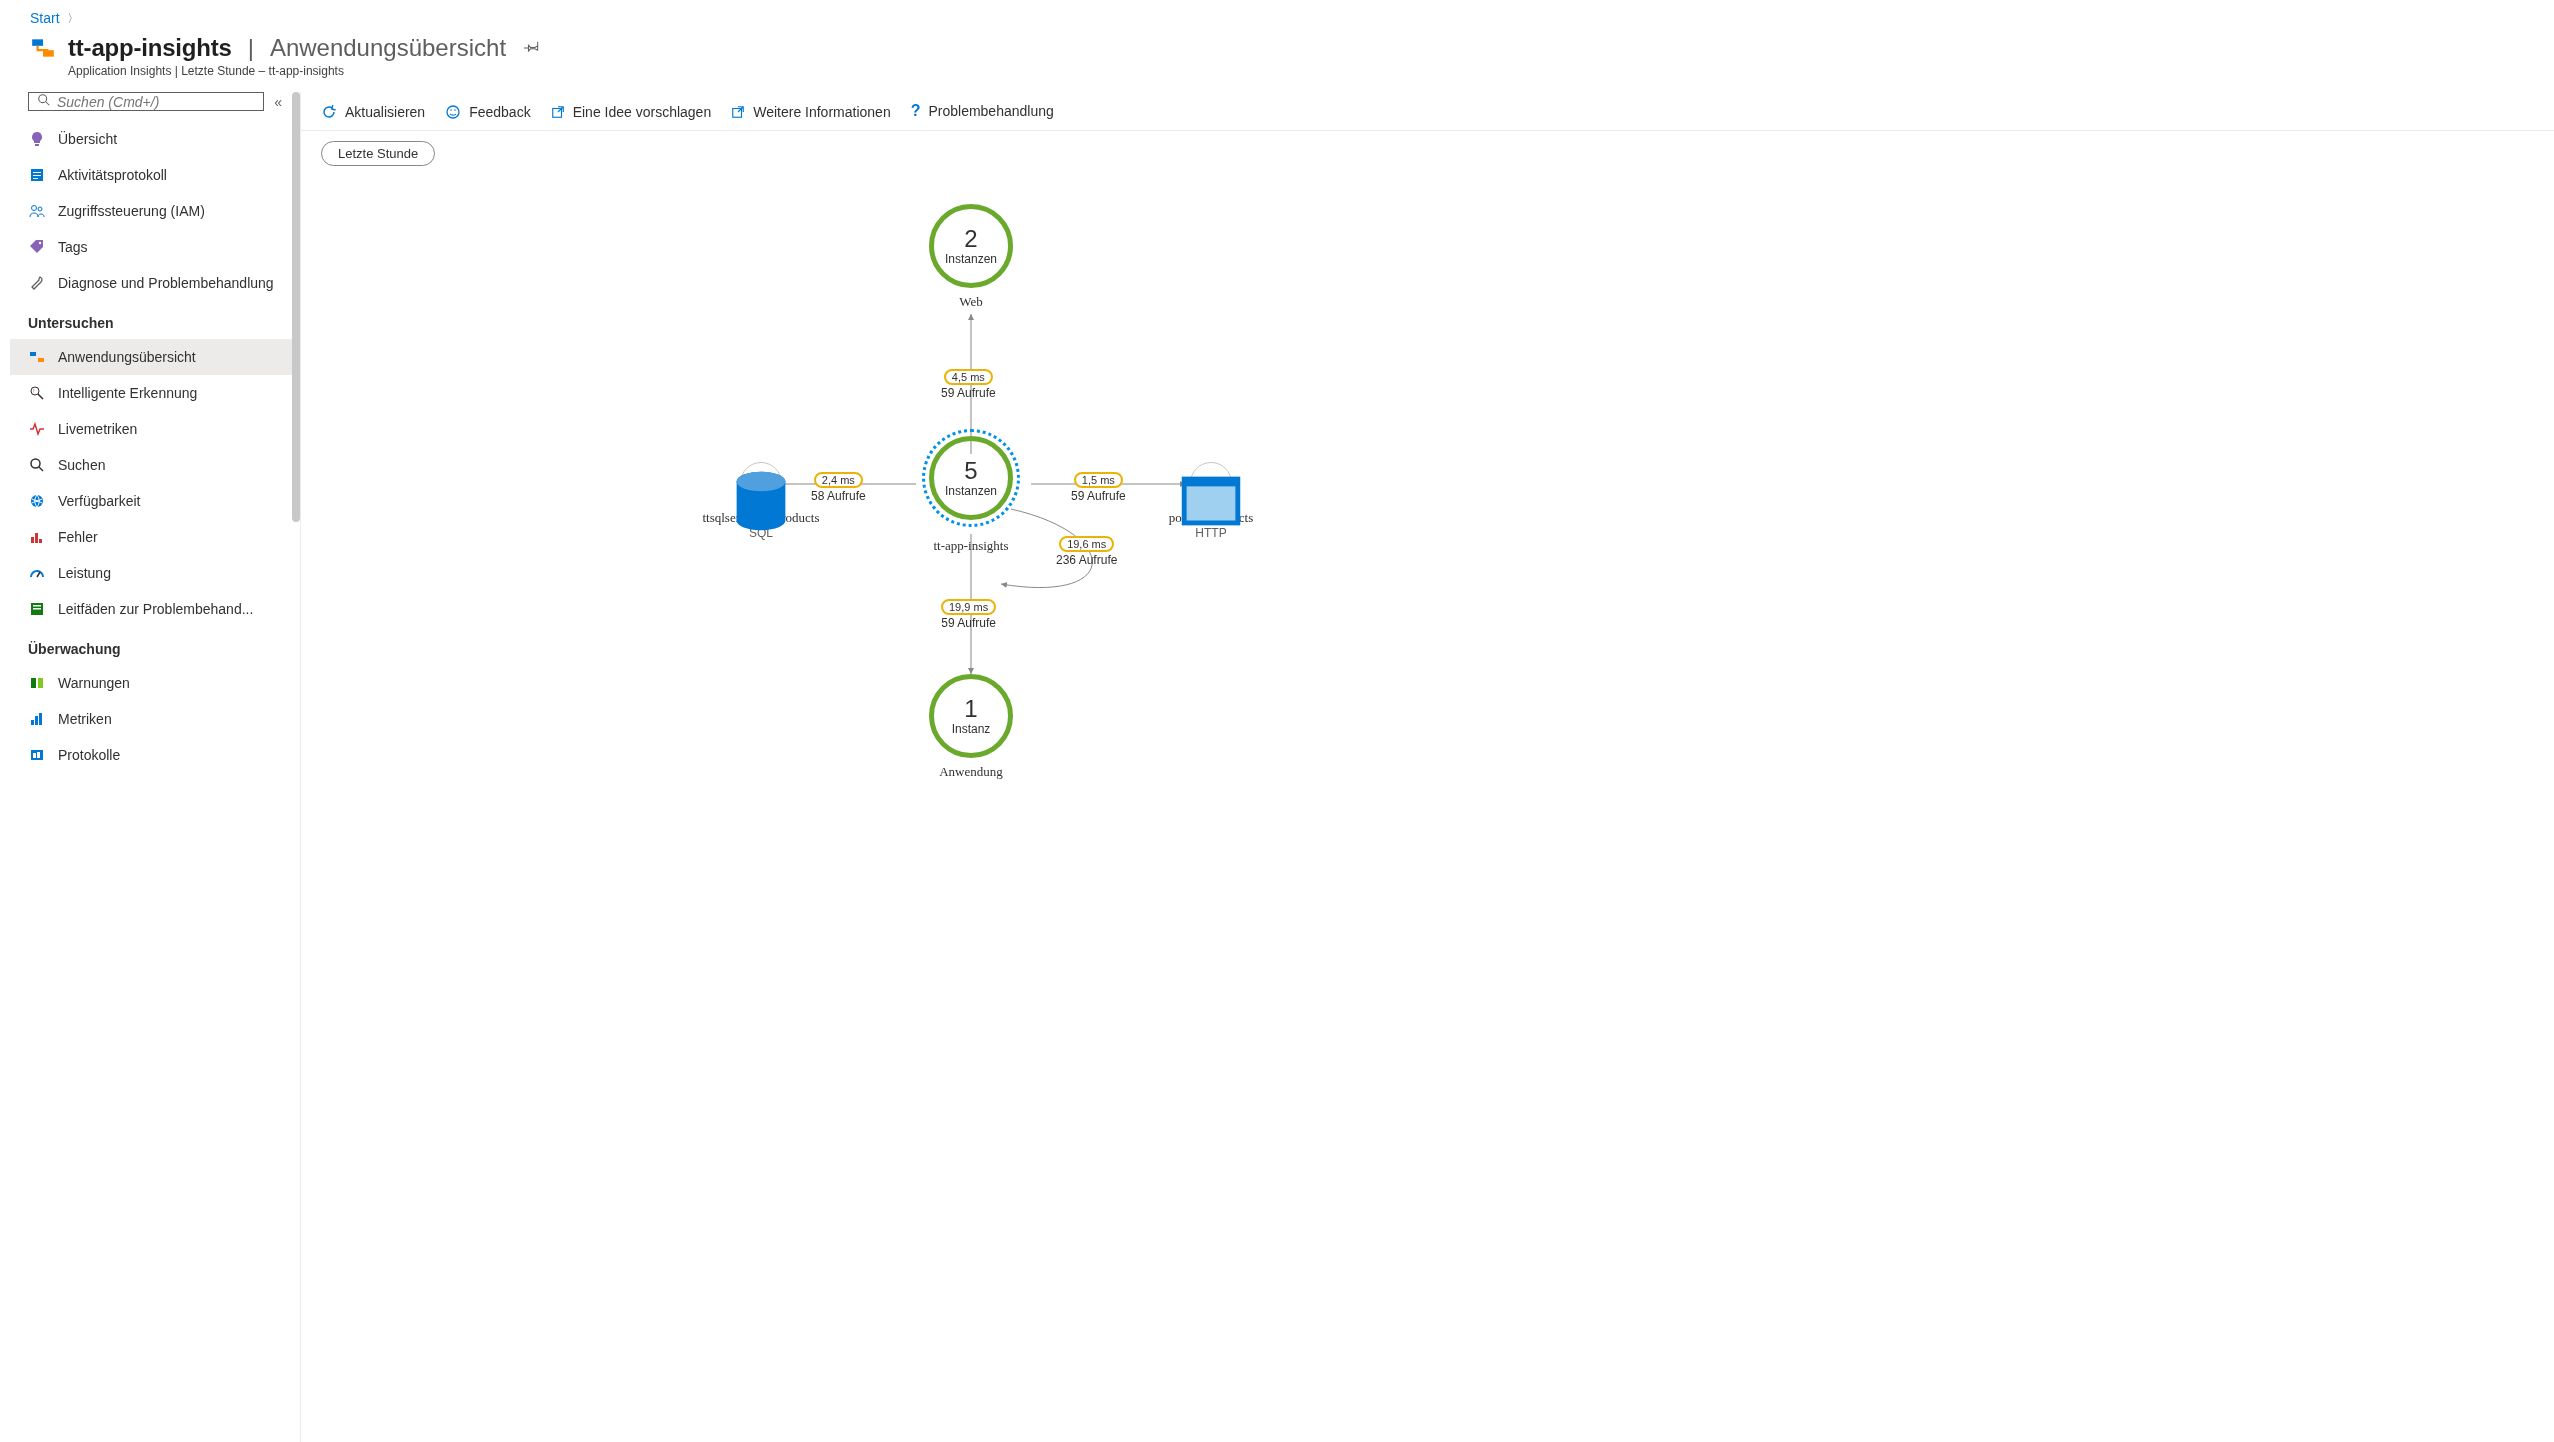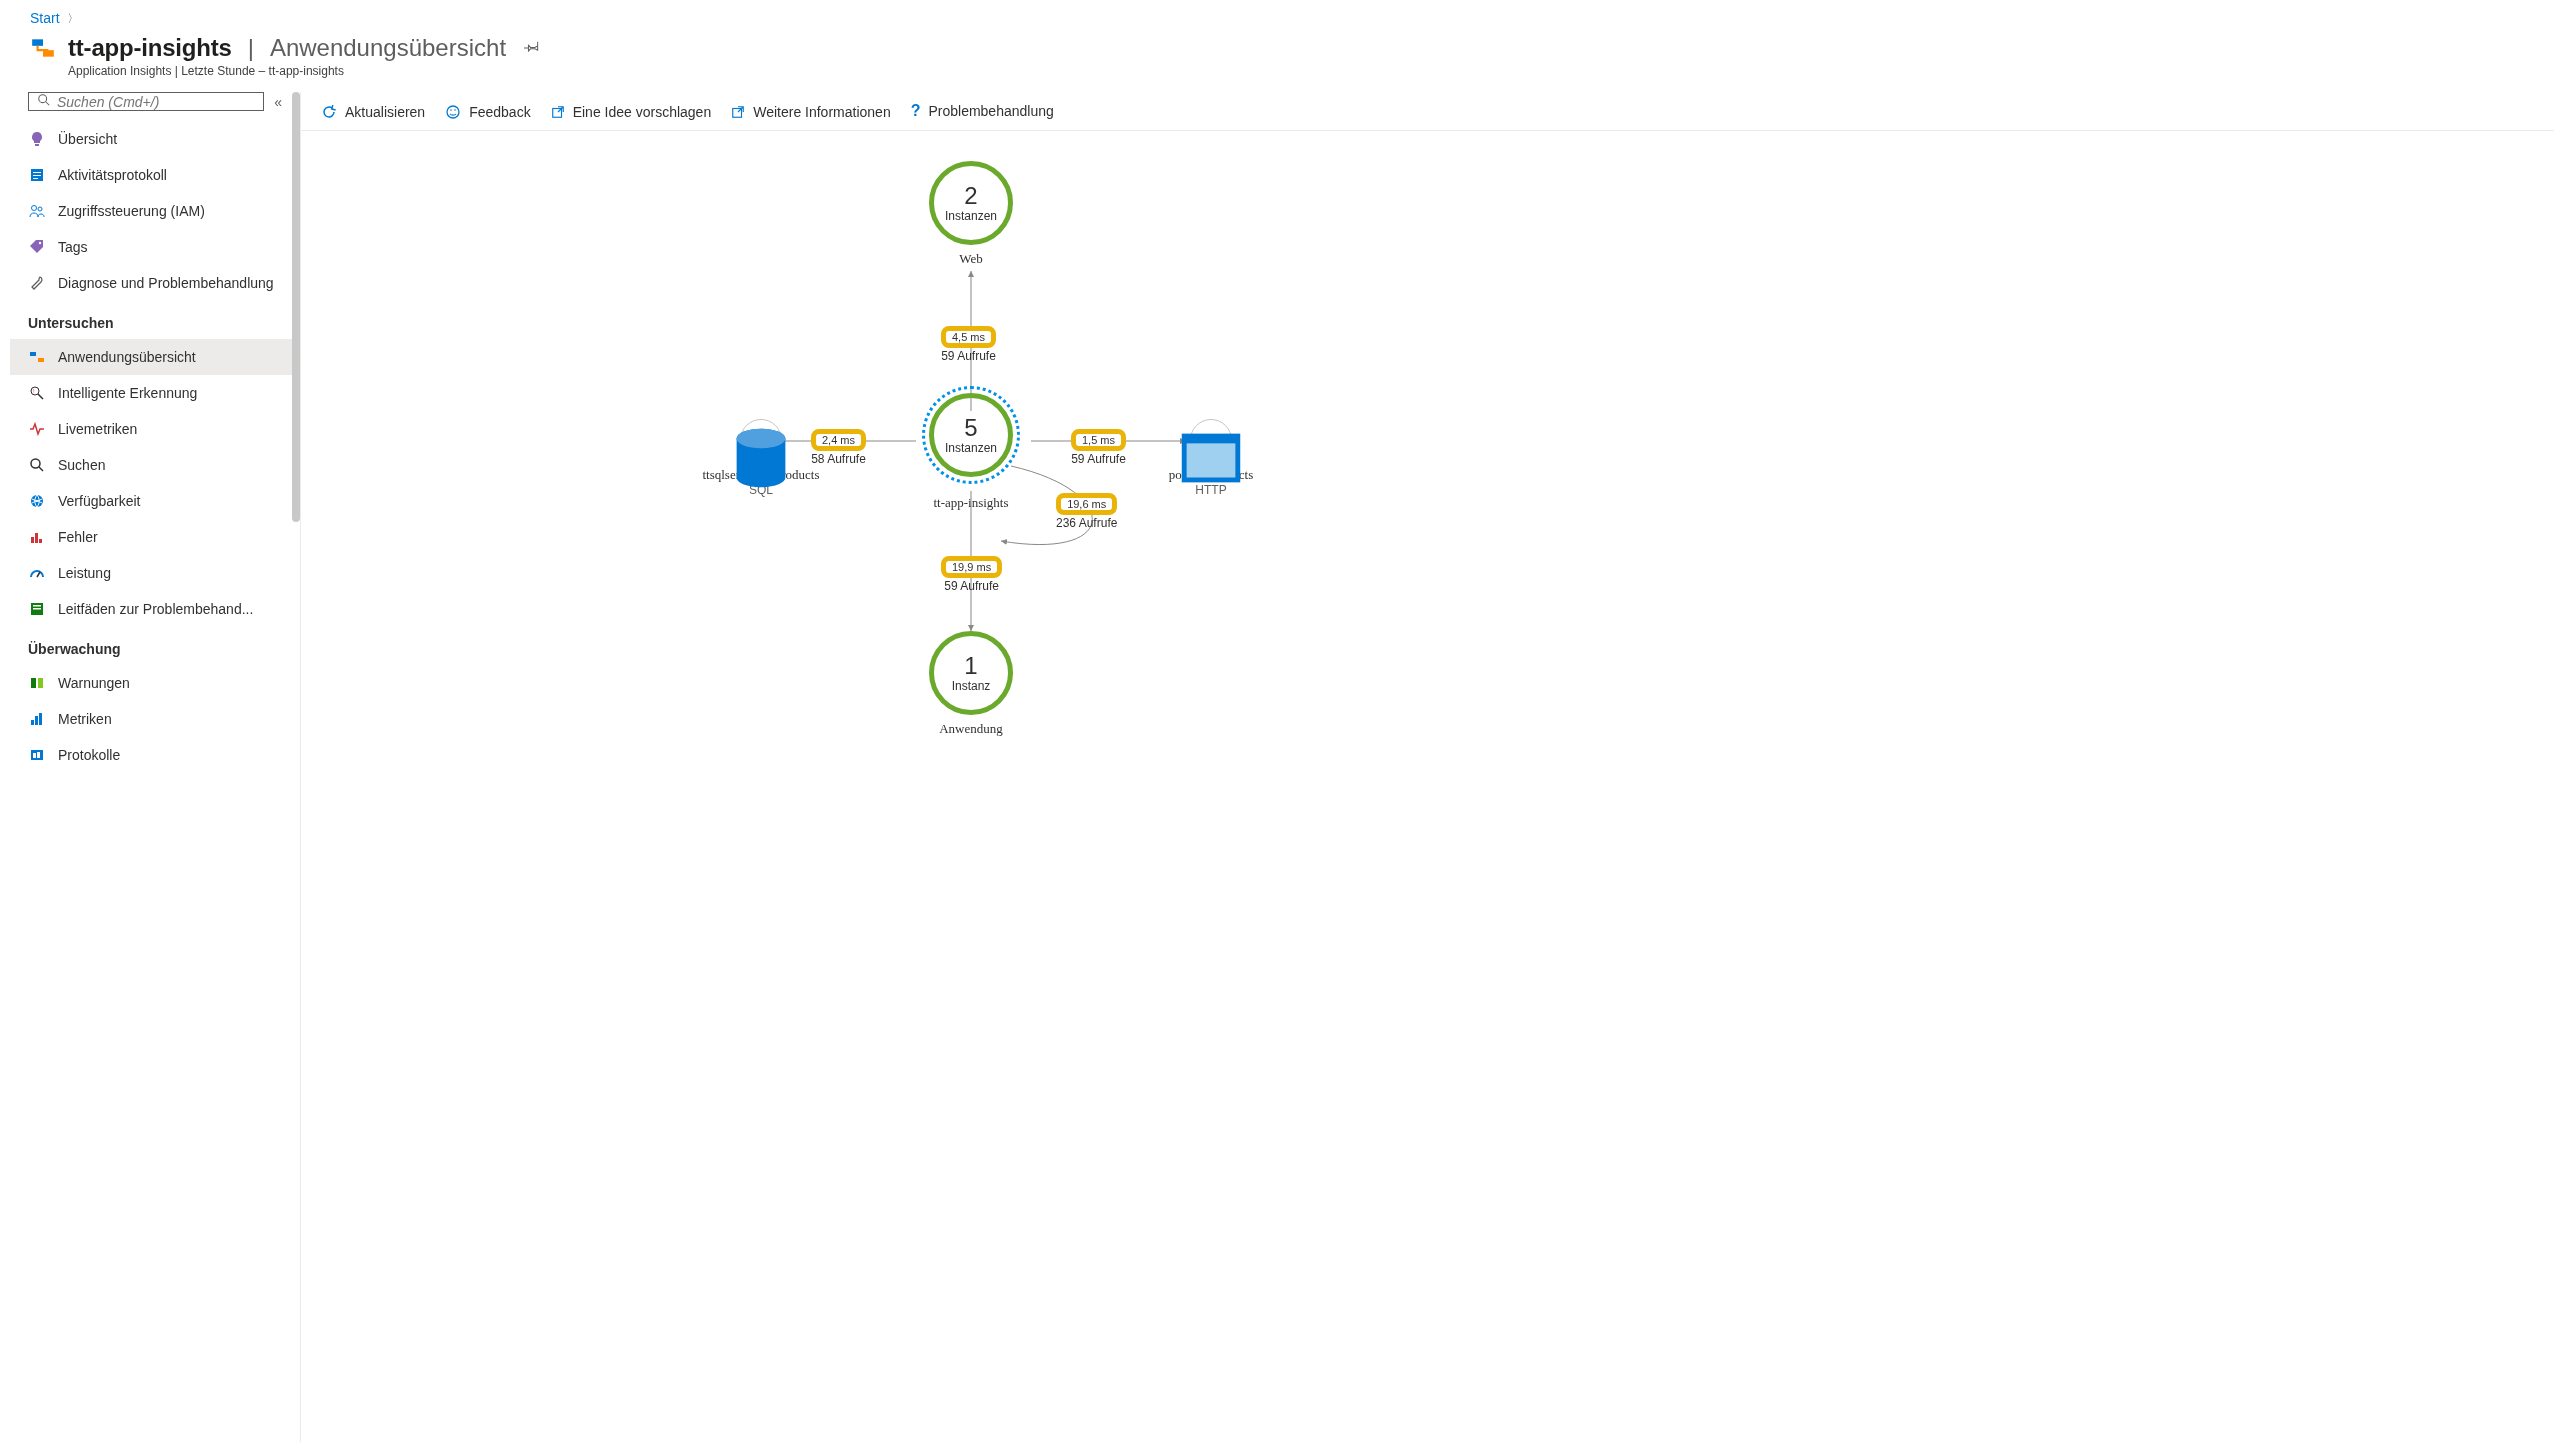--- a/index.html
+++ b/index.html
@@ -67,21 +67,21 @@
 .node-big { width: 84px; height: 84px; border: 5px solid #6ba92d; }
 .node-big .num { font-size: 24px; font-weight: 400; color: #323130; }
 .node-big .lab { font-size: 12px; color: #323130; }
 .node-sel { position: relative; }
 .node-sel::before { content: ""; position: absolute; inset: -12px; border: 3px dotted #0091e8; border-radius: 50%; }
 .node-small { width: 42px; height: 42px; border: 1px solid #c8c6c4; background: #fff; display: flex; align-items: center; justify-content: center; margin: 0 auto; }
 .node-label { margin-top: 6px; font-size: 13px; font-family: Liberation Serif, serif; }
 .node-sublabel { font-size: 12px; color: #605e5c; }
 
 .edge-label { position: absolute; text-align: center; font-size: 12px; color: #323130; }
-.edge-label .ms { border: 5px solid #eab308; border-radius: 8px; padding: 0 6px; font-size: 11px; display: inline-block; background: #fff; }
+.edge-label .ms { border: 2px solid #eab308; border-radius: 8px; padding: 0 6px; font-size: 11px; display: inline-block; background: #fff; }
 .edge-label .calls { display: block; margin-top: 1px; font-size: 12px; }
 
 
 .c-purple{fill:#8764b8;} .c-blue{fill:#0078d4;} .c-gray{stroke:#605e5c;fill:none;}
 </style>
 </head>
 <body>
 
 <div class="breadcrumb">
   <a href="#">Start</a>
@@ -325,20 +325,23 @@
             </svg>
           </span>
         <span>Weitere Informationen</span>
       </div>
       <div class="tbtn help">
         <span class="ico">?</span>
         <span>Problembehandlung</span>
       </div>
     </div>
 
+    <div class="filterbar">
+      <span class="pill-btn">Letzte Stunde</span>
+    </div>
 
 
     <div class="canvas">
       <svg>
         <defs>
           <marker id="arrow" markerWidth="8" markerHeight="8" refX="6" refY="3" orient="auto">
               <path d="M0,0 L6,3 L0,6" fill="#8a8886"></path>
             </marker>
         </defs>
 

